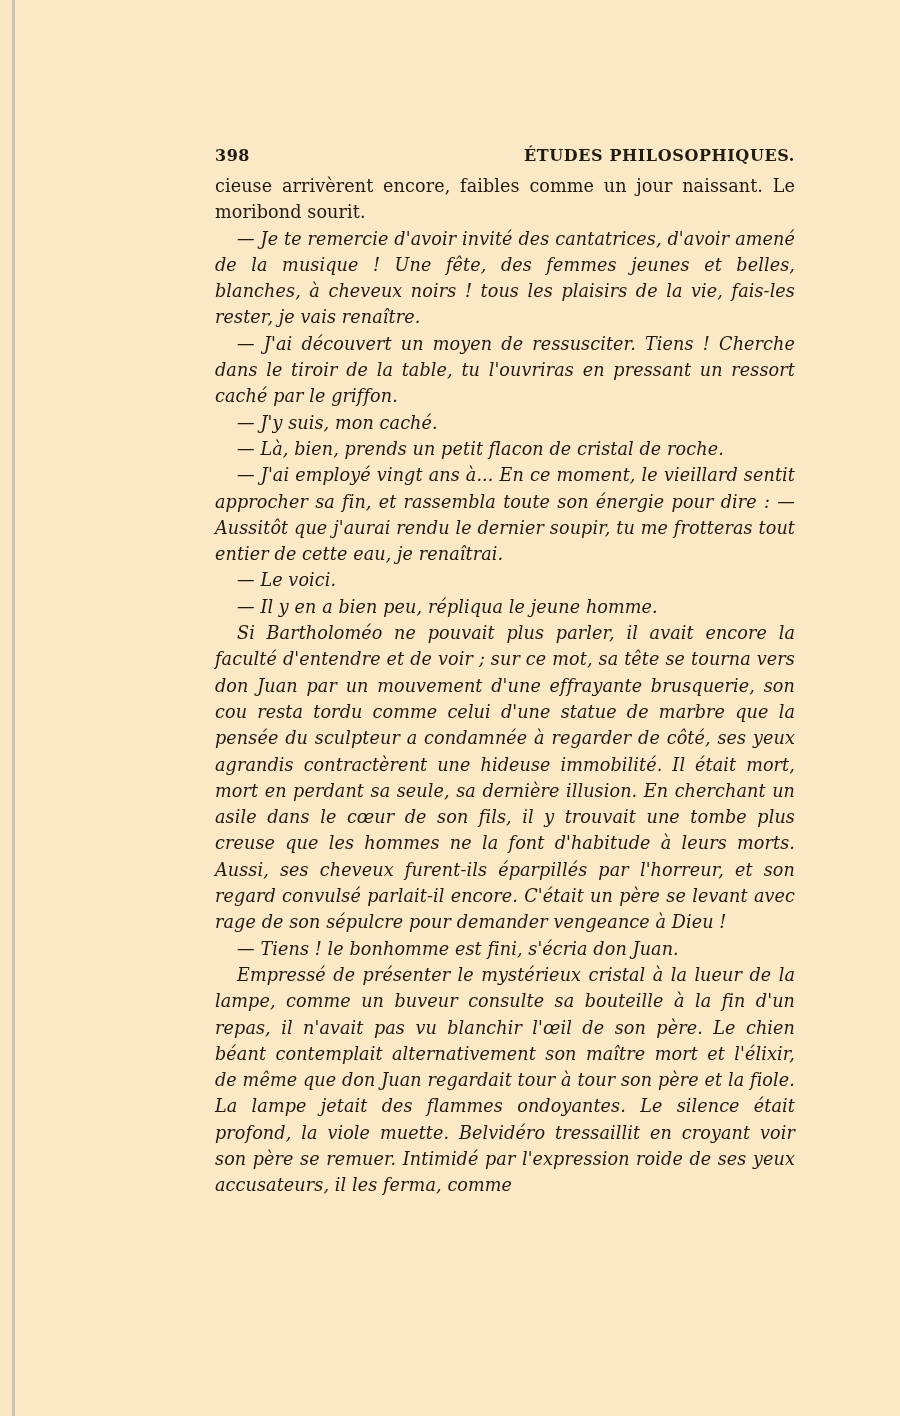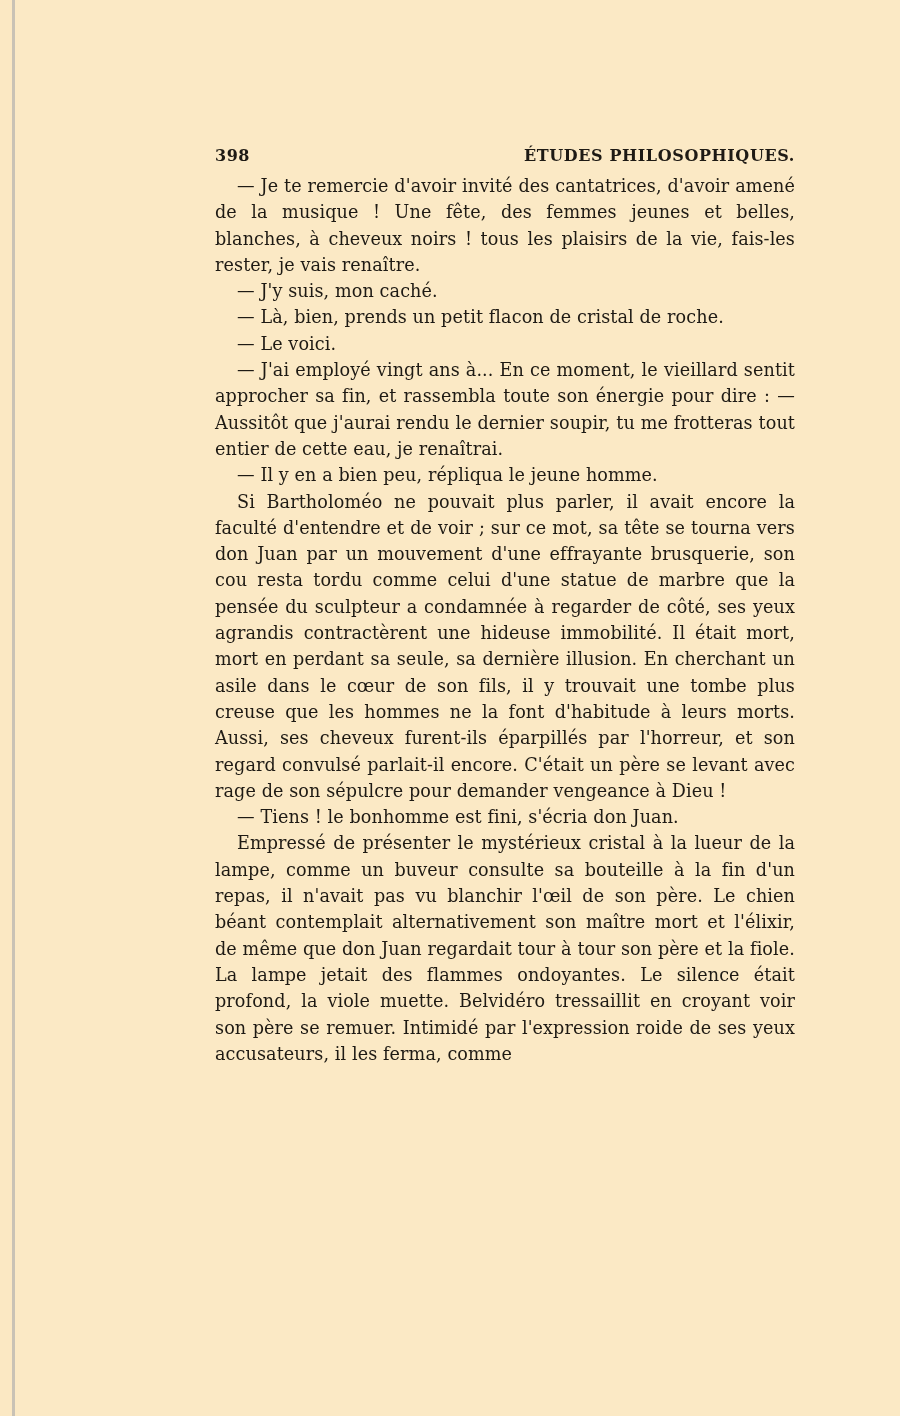--- a/index.html
+++ b/index.html
@@ -25,36 +25,38 @@
   }
   .page-number { position: absolute; left: 0; top: 0; letter-spacing: 0.5px; }
   .running-head { position: absolute; left: 0; right: 0; top: 0; text-align: right; letter-spacing: 0.6px; padding-left: 14px; }
   .text {
     position: absolute; left: 200px; top: 173px; width: 580px;
     font-size: 17.6px; line-height: 26.3px;
     text-align: justify;
     letter-spacing: 0.1px;
   }
   .text p { margin: 0; }
-  .text p.indent { text-indent: 22px; }
+  .text p.indent { text-indent: 22px; font-style: italic; }
   .text p.cont { text-indent: 0; }
 </style>
 </head>
 <body>
 
 <div class="page">
   <div class="header">
     <span class="page-number">398</span>
     <div class="running-head">ÉTUDES PHILOSOPHIQUES.</div>
   </div>
 
   <div class="text">
+    <p class="cont">cieuse arrivèrent encore, faibles comme un jour naissant. Le moribond sourit.</p>
     <p class="indent">— Je te remercie d'avoir invité des cantatrices, d'avoir amené de la musique ! Une fête, des femmes jeunes et belles, blanches, à cheveux noirs ! tous les plaisirs de la vie, fais-les rester, je vais renaître.</p>
+    <p class="indent">— J'ai découvert un moyen de ressusciter. Tiens ! Cherche dans le tiroir de la table, tu l'ouvriras en pressant un ressort caché par le griffon.</p>
     <p class="indent">— J'y suis, mon caché.</p>
     <p class="indent">— Là, bien, prends un petit flacon de cristal de roche.</p>
+    <p class="indent">— J'ai employé vingt ans à... En ce moment, le vieillard sentit approcher sa fin, et rassembla toute son énergie pour dire : — Aussitôt que j'aurai rendu le dernier soupir, tu me frotteras tout entier de cette eau, je renaîtrai.</p>
     <p class="indent">— Le voici.</p>
-    <p class="indent">— J'ai employé vingt ans à... En ce moment, le vieillard sentit approcher sa fin, et rassembla toute son énergie pour dire : — Aussitôt que j'aurai rendu le dernier soupir, tu me frotteras tout entier de cette eau, je renaîtrai.</p>
     <p class="indent">— Il y en a bien peu, répliqua le jeune homme.</p>
     <p class="indent">Si Bartholoméo ne pouvait plus parler, il avait encore la faculté d'entendre et de voir ; sur ce mot, sa tête se tourna vers don Juan par un mouvement d'une effrayante brusquerie, son cou resta tordu comme celui d'une statue de marbre que la pensée du sculpteur a condamnée à regarder de côté, ses yeux agrandis contractèrent une hideuse immobilité. Il était mort, mort en perdant sa seule, sa dernière illusion. En cherchant un asile dans le cœur de son fils, il y trouvait une tombe plus creuse que les hommes ne la font d'habitude à leurs morts. Aussi, ses cheveux furent-ils éparpillés par l'horreur, et son regard convulsé parlait-il encore. C'était un père se levant avec rage de son sépulcre pour demander vengeance à Dieu !</p>
     <p class="indent">— Tiens ! le bonhomme est fini, s'écria don Juan.</p>
     <p class="indent">Empressé de présenter le mystérieux cristal à la lueur de la lampe, comme un buveur consulte sa bouteille à la fin d'un repas, il n'avait pas vu blanchir l'œil de son père. Le chien béant contemplait alternativement son maître mort et l'élixir, de même que don Juan regardait tour à tour son père et la fiole. La lampe jetait des flammes ondoyantes. Le silence était profond, la viole muette. Belvidéro tressaillit en croyant voir son père se remuer. Intimidé par l'expression roide de ses yeux accusateurs, il les ferma, comme</p>
   </div>
 </div>
 
 </body></html>

